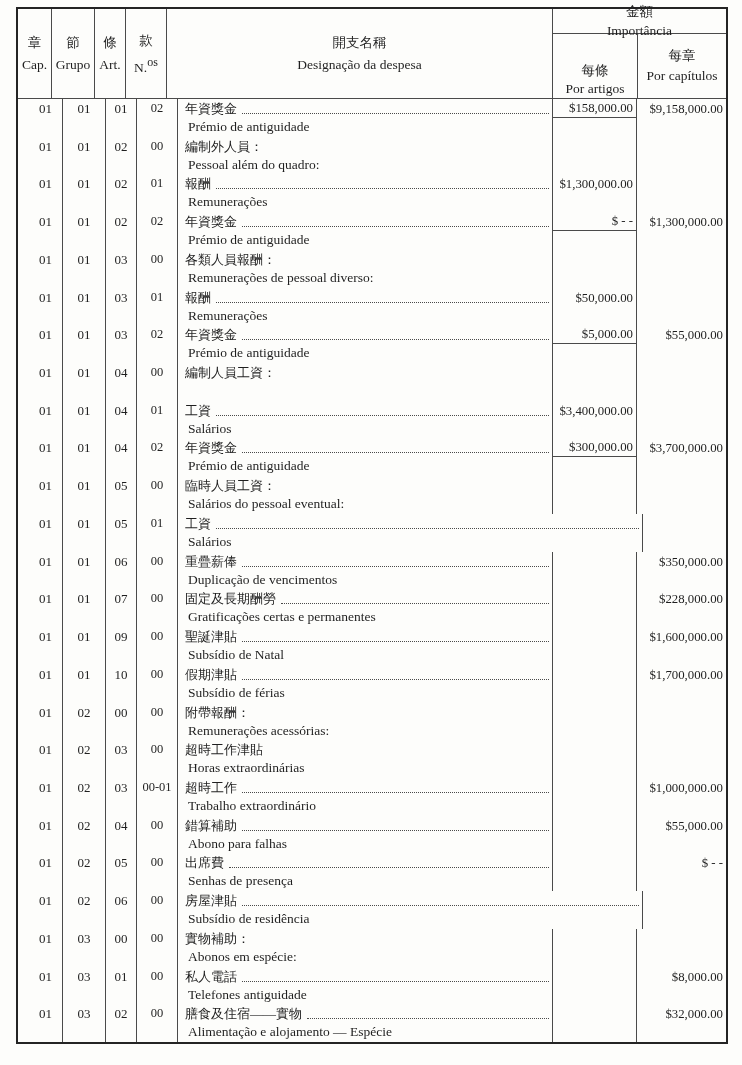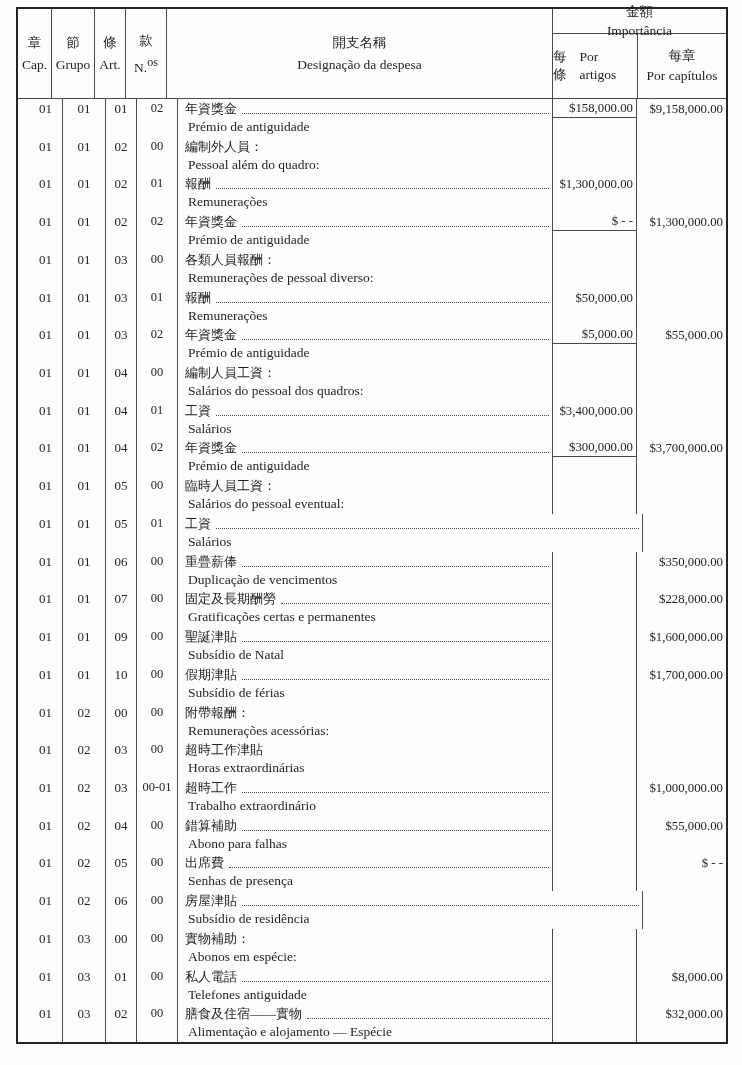--- a/index.html
+++ b/index.html
@@ -31,21 +31,21 @@
   .h-art   { width:31px; border-left:1px solid #4a4a4a; }
   .h-n     { width:41px; border-left:1px solid #4a4a4a; }
   .h-desig { flex:1;     border-left:1px solid #4a4a4a; }
   .h-amount{ width:174px; border-left:1px solid #4a4a4a; display:flex; flex-direction:column; }
   .h-amount-top {
     height:25px; border-bottom:1px solid #4a4a4a;
     display:flex; flex-direction:column; align-items:center; justify-content:center;
     gap:1px; line-height:18px;
   }
   .h-amount-bottom { flex:1; display:flex; }
-  .h-artigos { width:84px; display:flex; flex-direction:row; align-items:center; justify-content:flex-end; gap:0; line-height:18px; }
+  .h-artigos { width:84px; display:flex; flex-direction:column; align-items:center; justify-content:flex-end; gap:0; line-height:18px; }
   .h-capitulos { flex:1; border-left:1px solid #4a4a4a; display:flex; flex-direction:column; align-items:center; justify-content:center; gap:2px; line-height:18px; }
   sup.ord { font-size:12px; vertical-align:super; letter-spacing:0; }
   
   .tbody { flex:1; display:flex; flex-direction:column; }
   .entry { flex:1; display:flex; font-size:13px;margin-left:11px; }
   .ccell { text-align:center; line-height:19px; }
   .c-cap   { width:33px; }
   .c-grupo { width:43px; border-left:1px solid #4a4a4a; }
   .c-art   { width:31px; border-left:1px solid #4a4a4a; }
   .c-n     { width:41px; border-left:1px solid #4a4a4a; font-size:12.5px; }
@@ -278,21 +278,20 @@
   <div class="entry">
     <div class="ccell c-cap">01</div>
     <div class="ccell c-grupo">01</div>
     <div class="ccell c-art">04</div>
     <div class="ccell c-n">00</div>
     <div class="c-desig">
       <div class="dline">
         <span class="zh">編制人員工資：</span>
 
       </div>
-      <div class="pt">Salários do pessoal dos quadros:</div>
     </div>
     <div class="c-artigos">
       <div class="vline artigos-line">
               <span></span>
             </div>
     </div>
     <div class="c-capitulos">
       <div class="vline">
               <span></span>
             </div>

